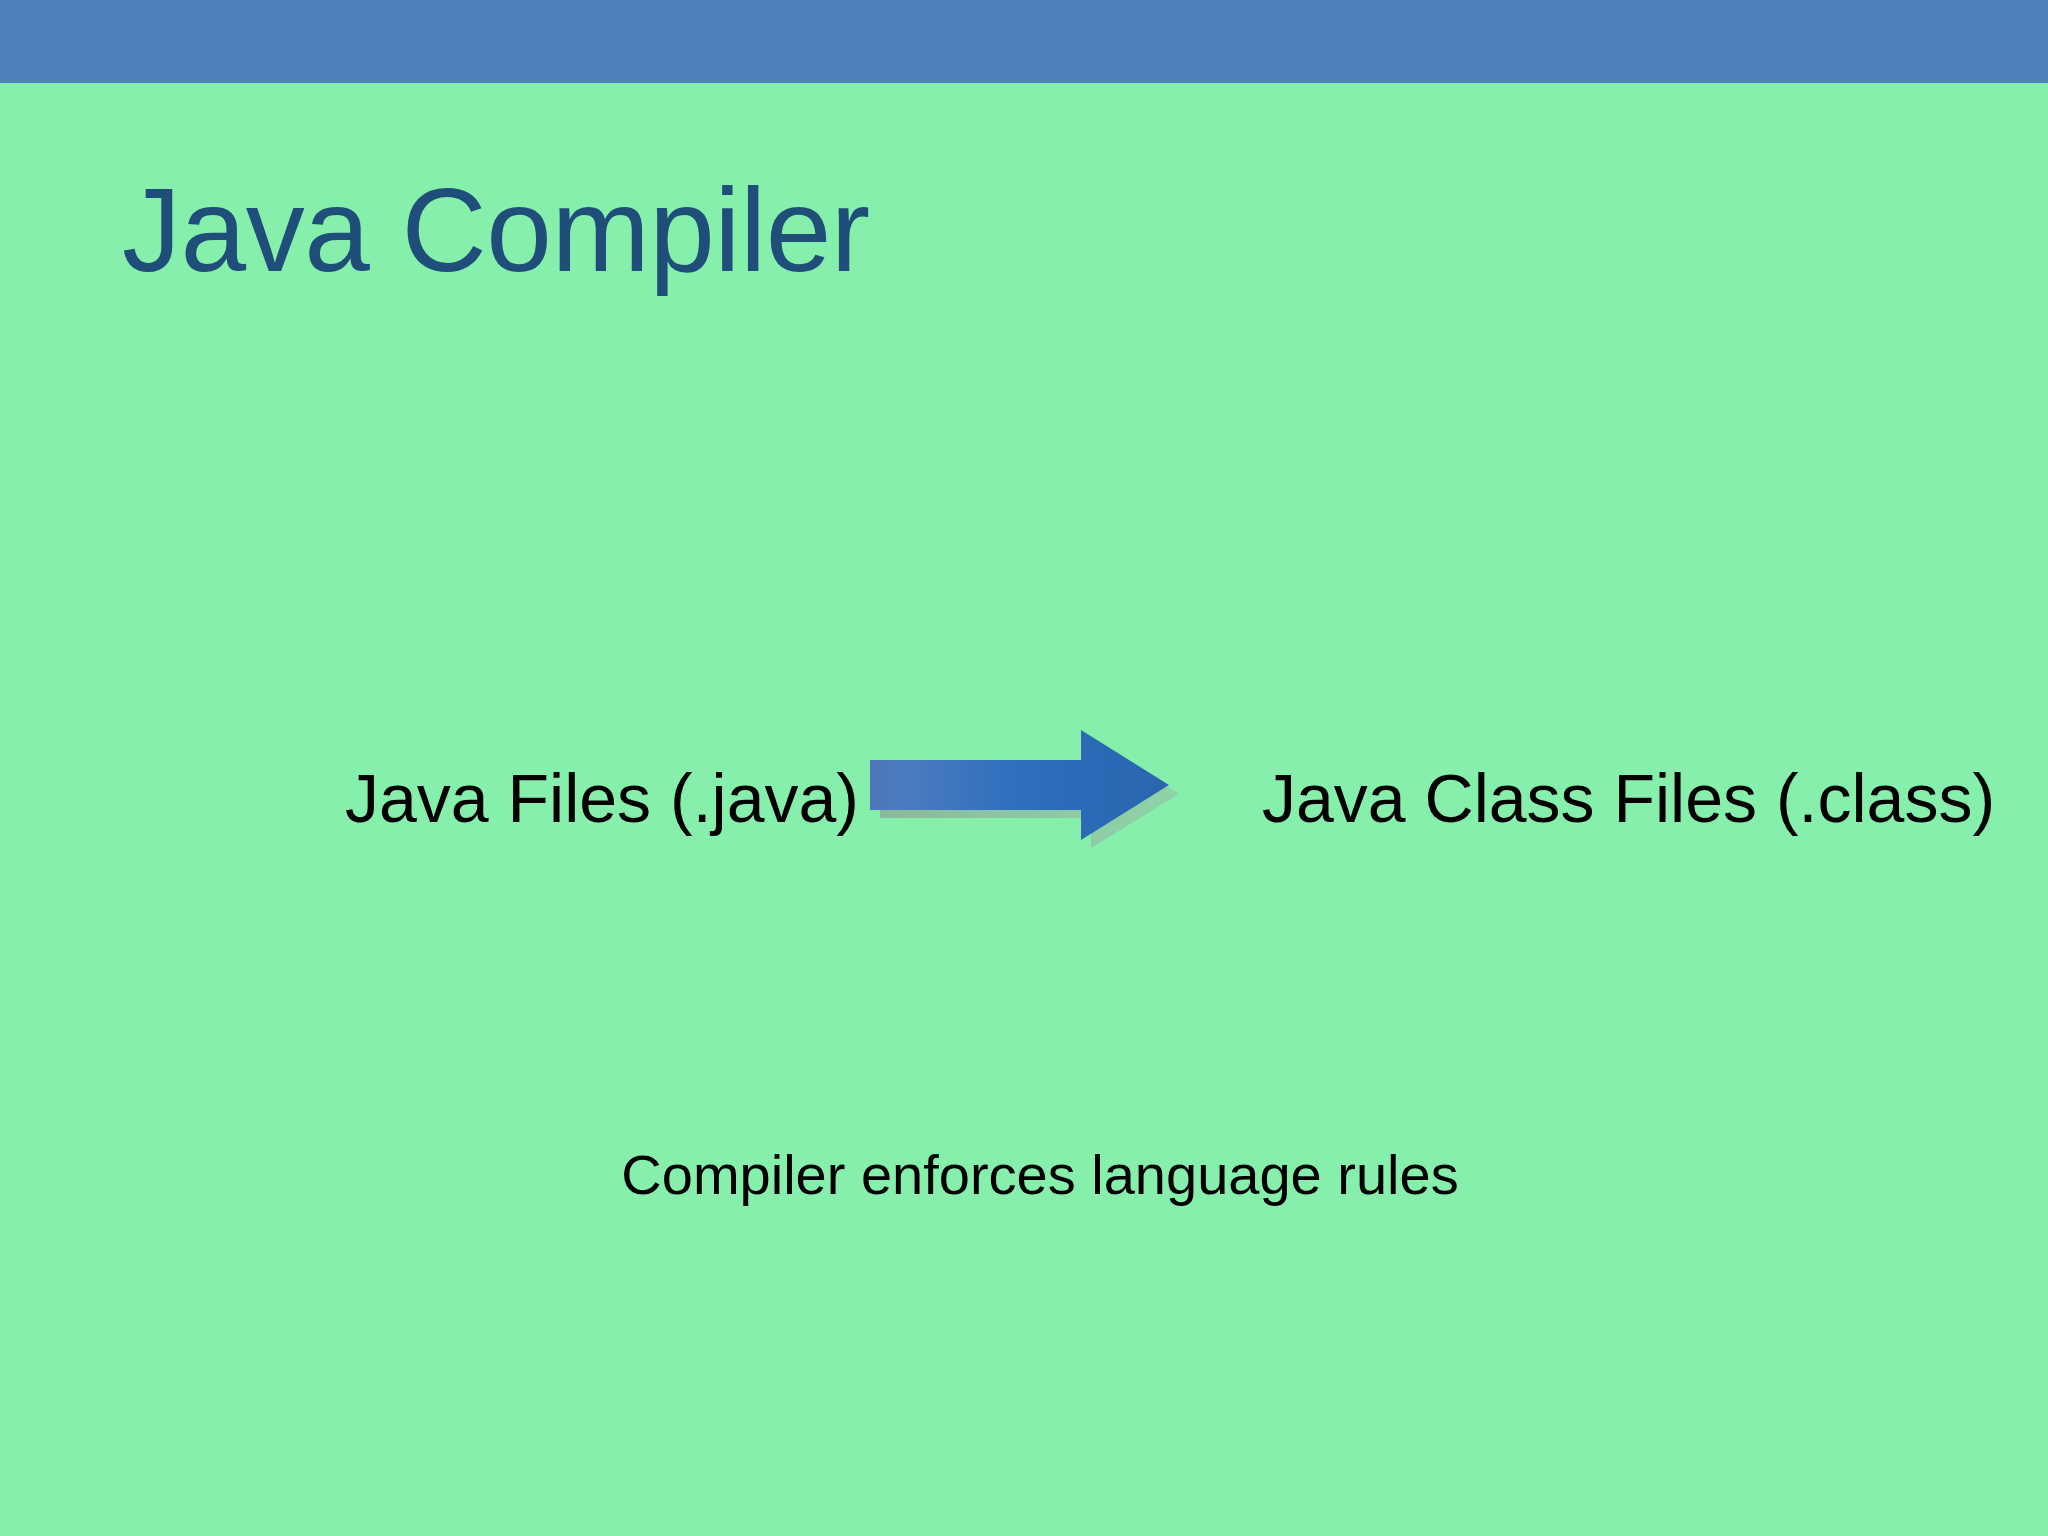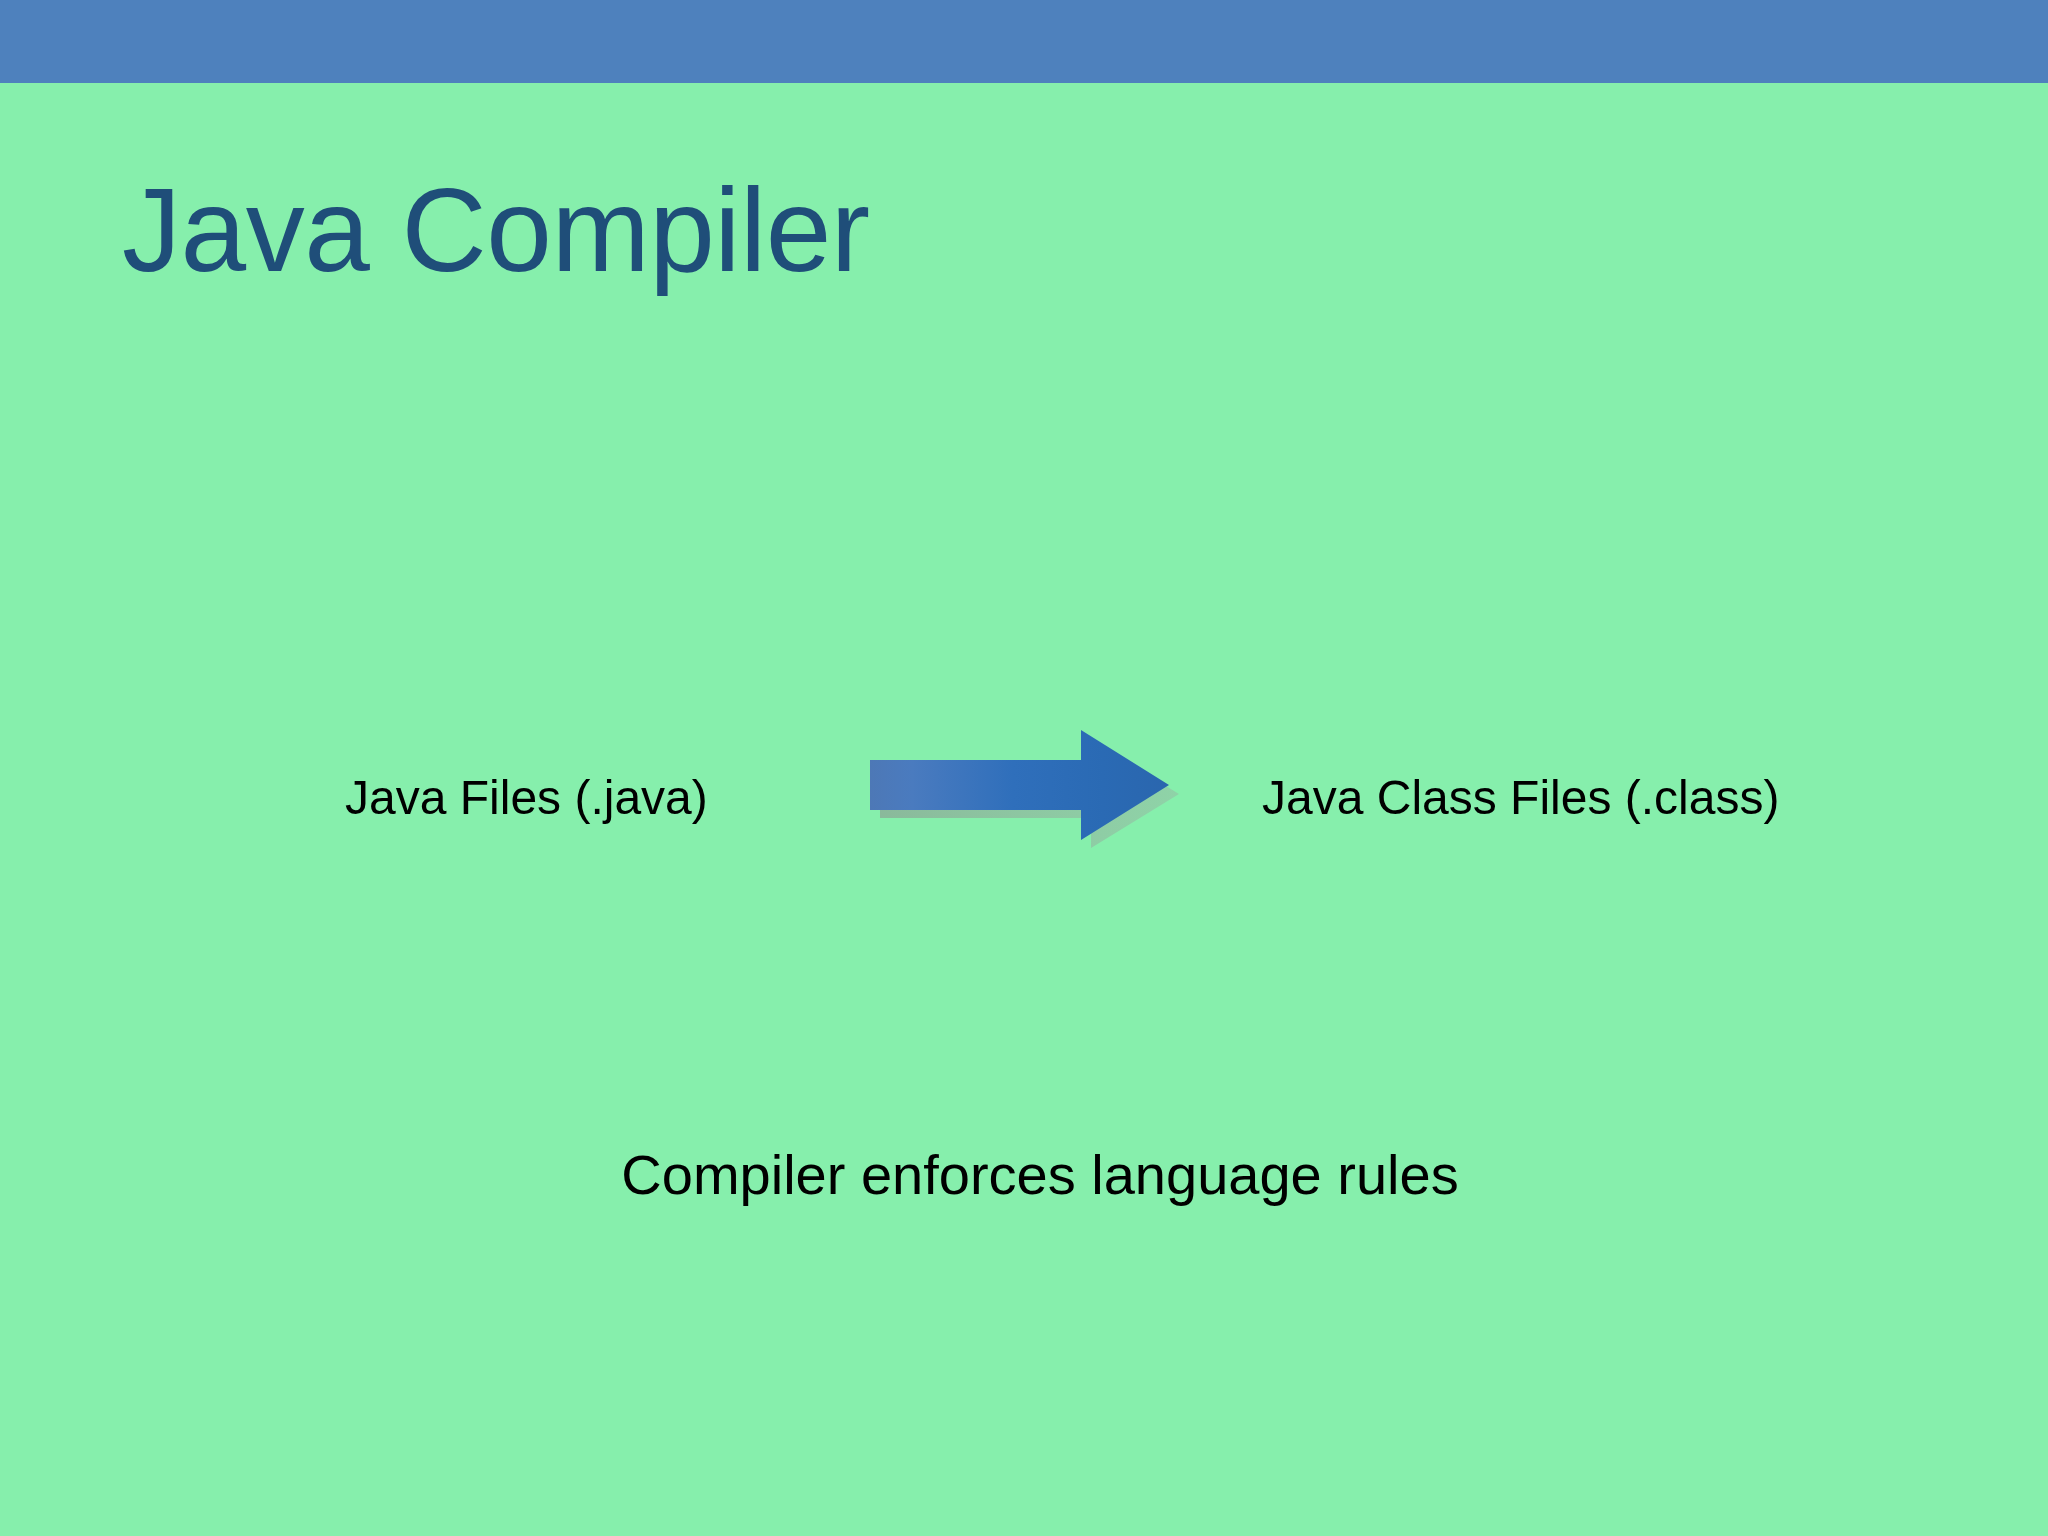--- a/index.html
+++ b/index.html
@@ -54,21 +54,21 @@
     left: 0;
     top: 700px;
     width: 2048px;
     height: 200px;
   }
 
   .flow-label {
     position: absolute;
     color: #000000;
     font-family: "Liberation Sans", sans-serif;
-    font-size: 48px;
+    font-size: 68px;
     font-weight: 400;
     line-height: 70px;
     white-space: nowrap;
   }
 
   .flow-label.source {
     left: 345px;
     top: 63px;
     text-align: left;
   }

